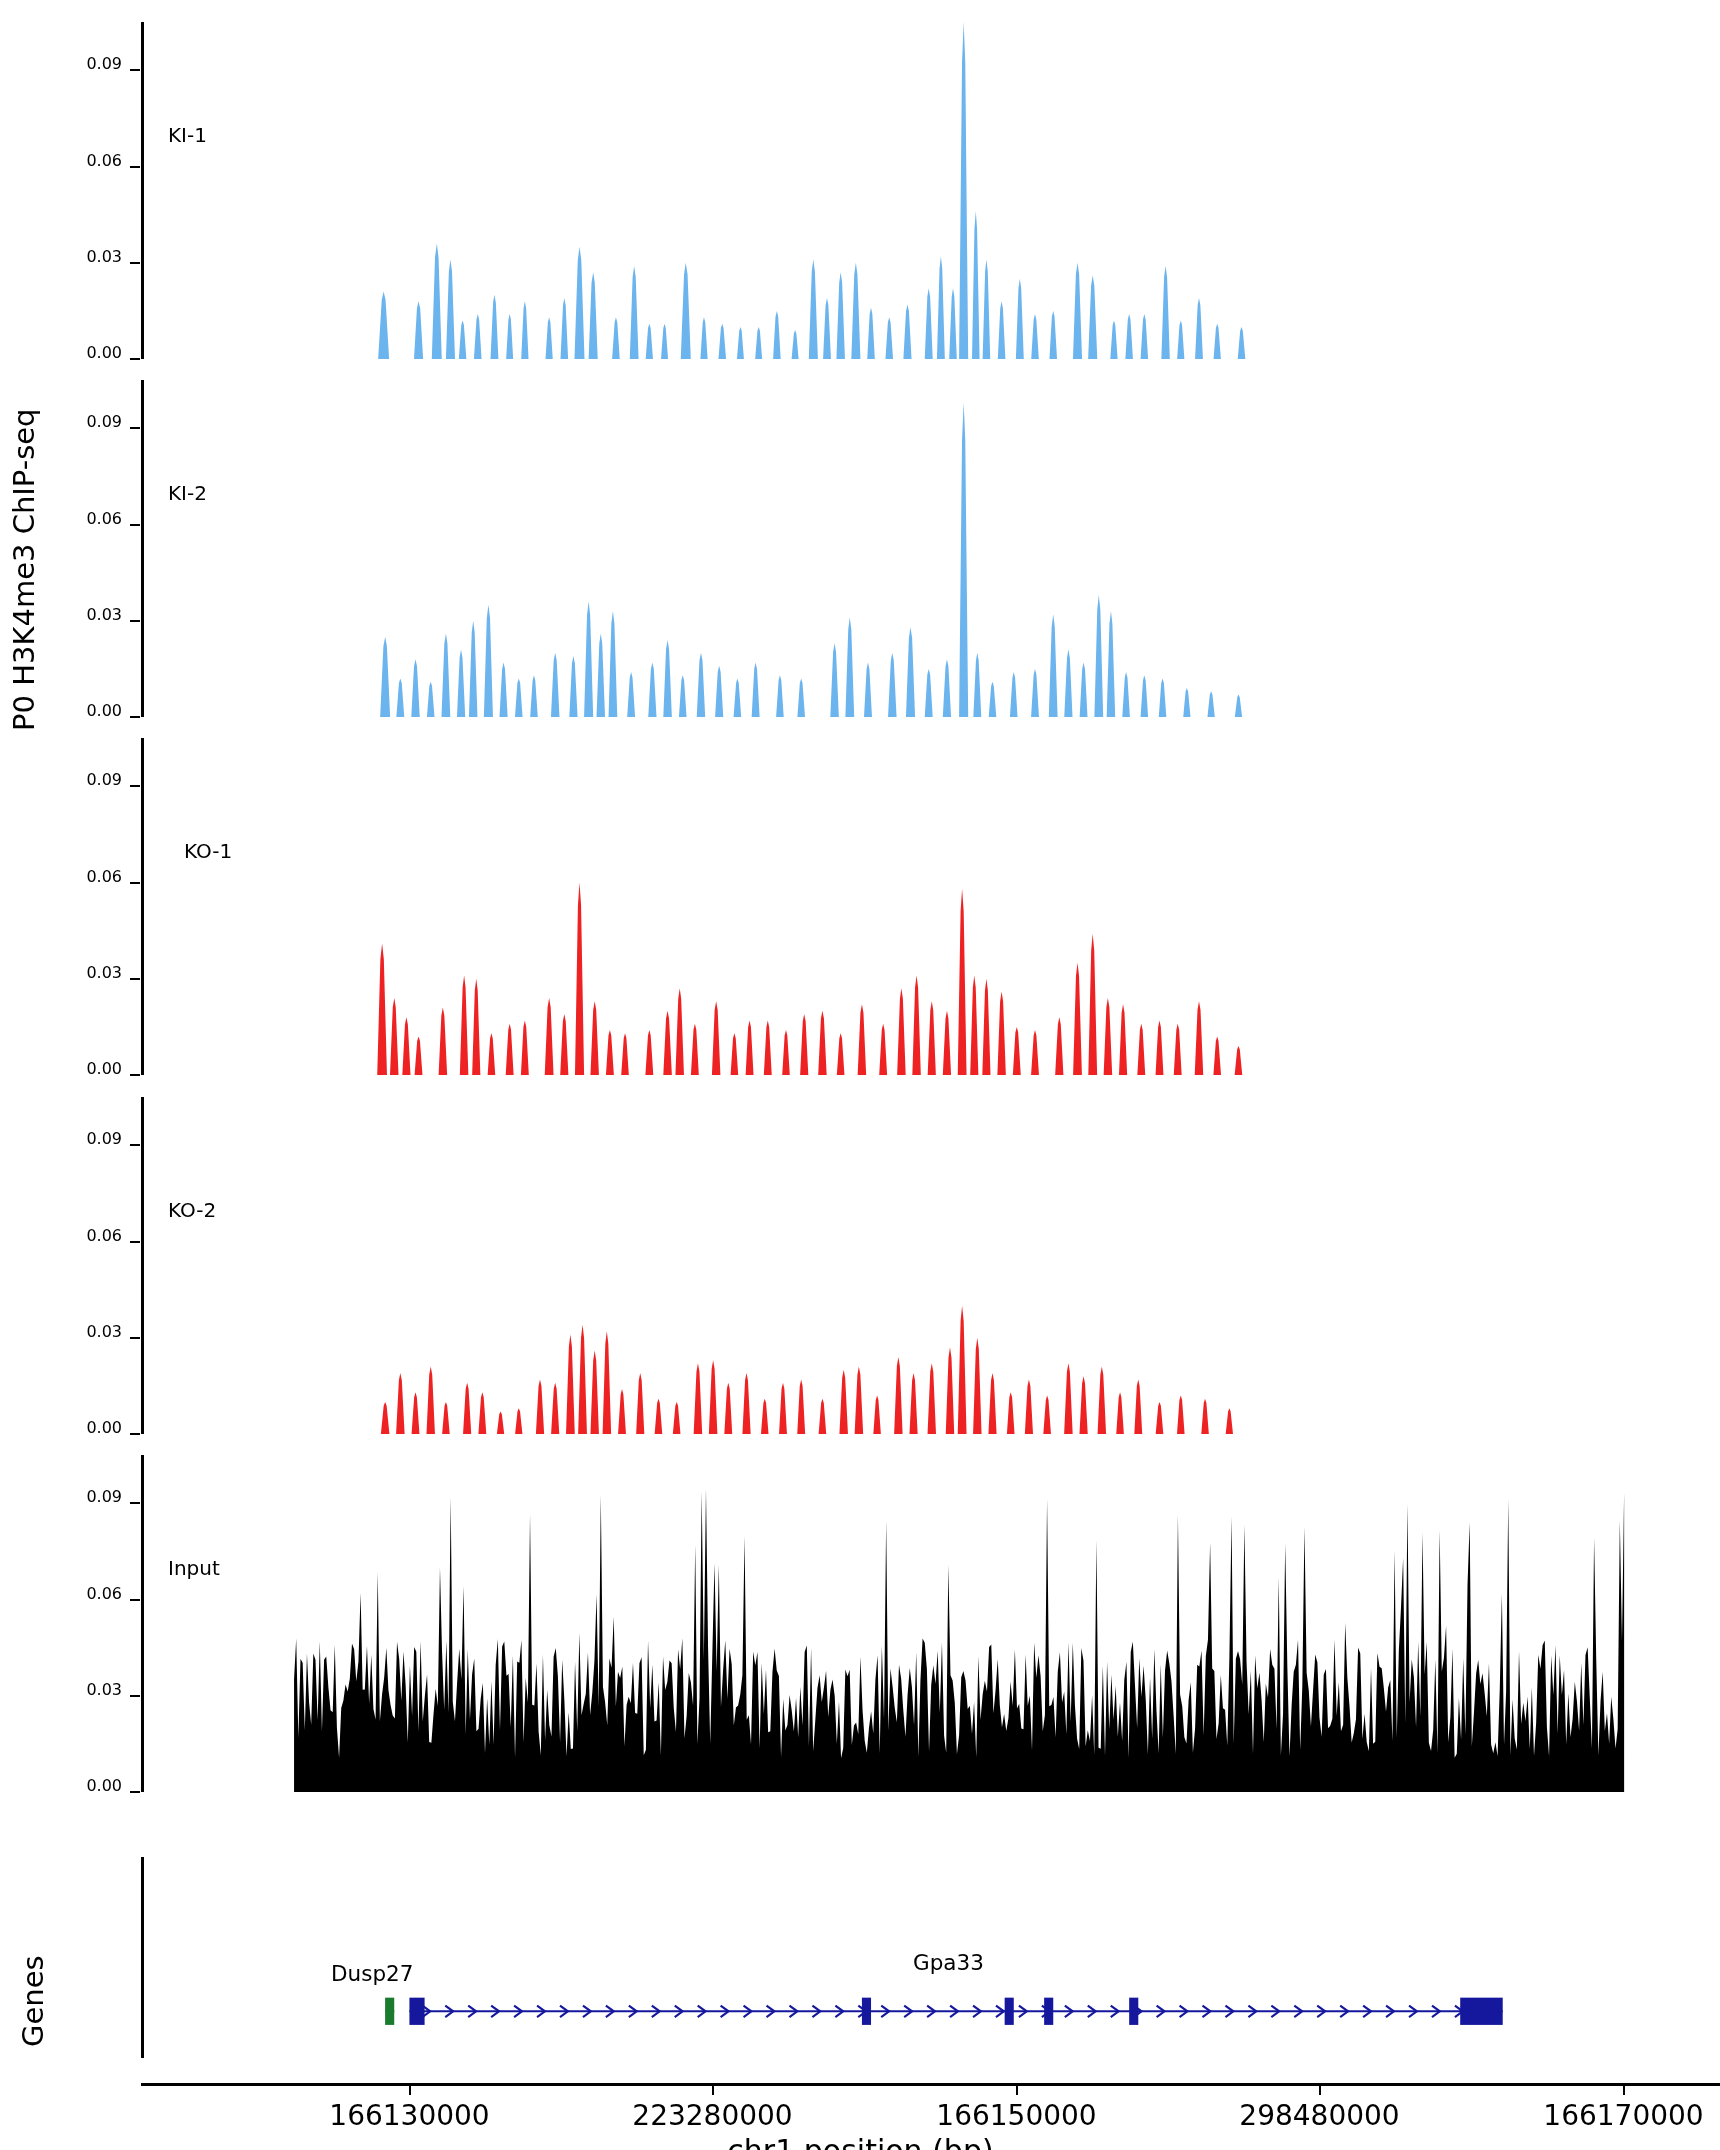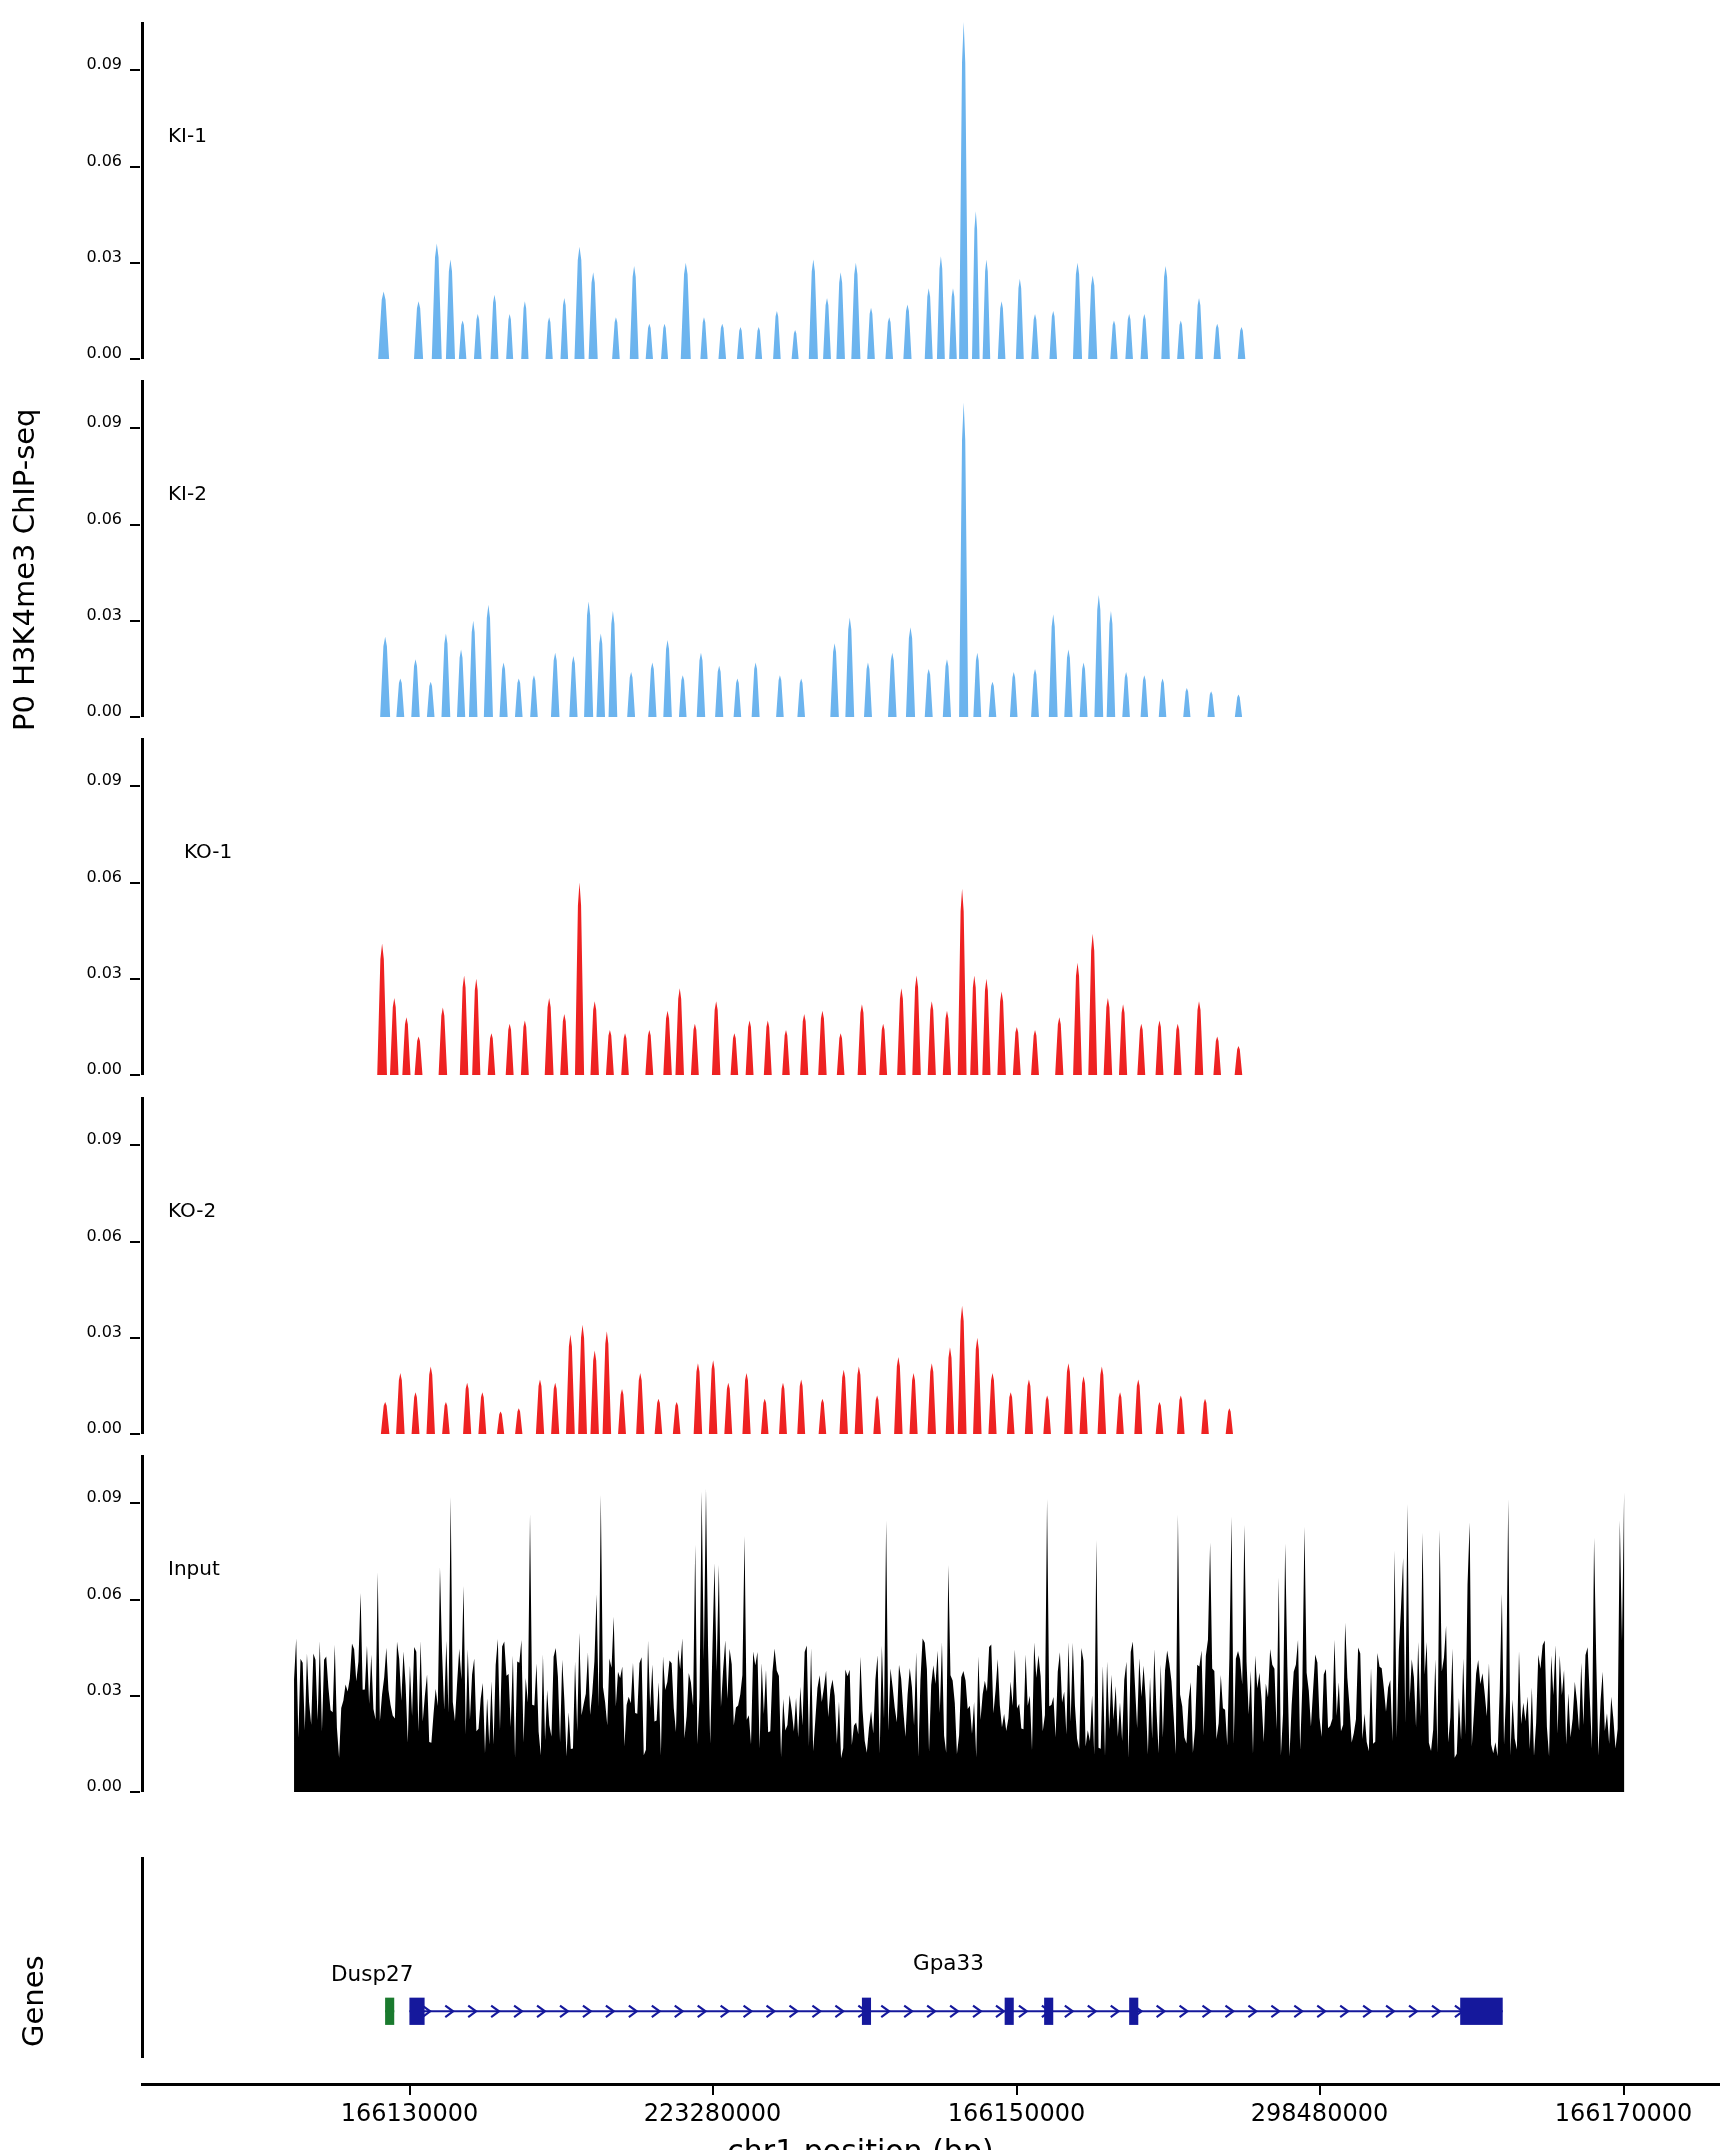--- a/index.html
+++ b/index.html
@@ -25,21 +25,21 @@
 
   .panel{position:absolute;}
   .axisline{position:absolute;left:0;top:0;width:2.9px;background:#000;}
   .tick{position:absolute;left:-10px;width:10px;height:2.2px;background:#000;}
   .ticklabel{position:absolute;text-align:right;font-size:16px;white-space:nowrap;}
   .panel-name{position:absolute;font-size:20px;white-space:nowrap;}
 
   
   #xaxis{position:absolute;left:141px;top:2083px;width:1580px;height:2.9px;background:#000;}
   .xtick{position:absolute;top:0;width:2.2px;height:10px;background:#000;}
-  .xticklabel{position:absolute;font-size:24px;text-align:center;white-space:nowrap;}
+  .xticklabel{position:absolute;font-size:28px;text-align:center;white-space:nowrap;}
   #xtitle{position:absolute;left:0;top:2133px;width:1721px;text-align:center;font-size:30px;}
 
   .gene-name{position:absolute;font-size:21.5px;white-space:nowrap;}
 </style>
 </head>
 <body>
 
 <div id="root">
   <div class="ylabel-global">P0 H3K4me3 ChIP-seq</div>
   <div class="genes-label">Genes</div>

